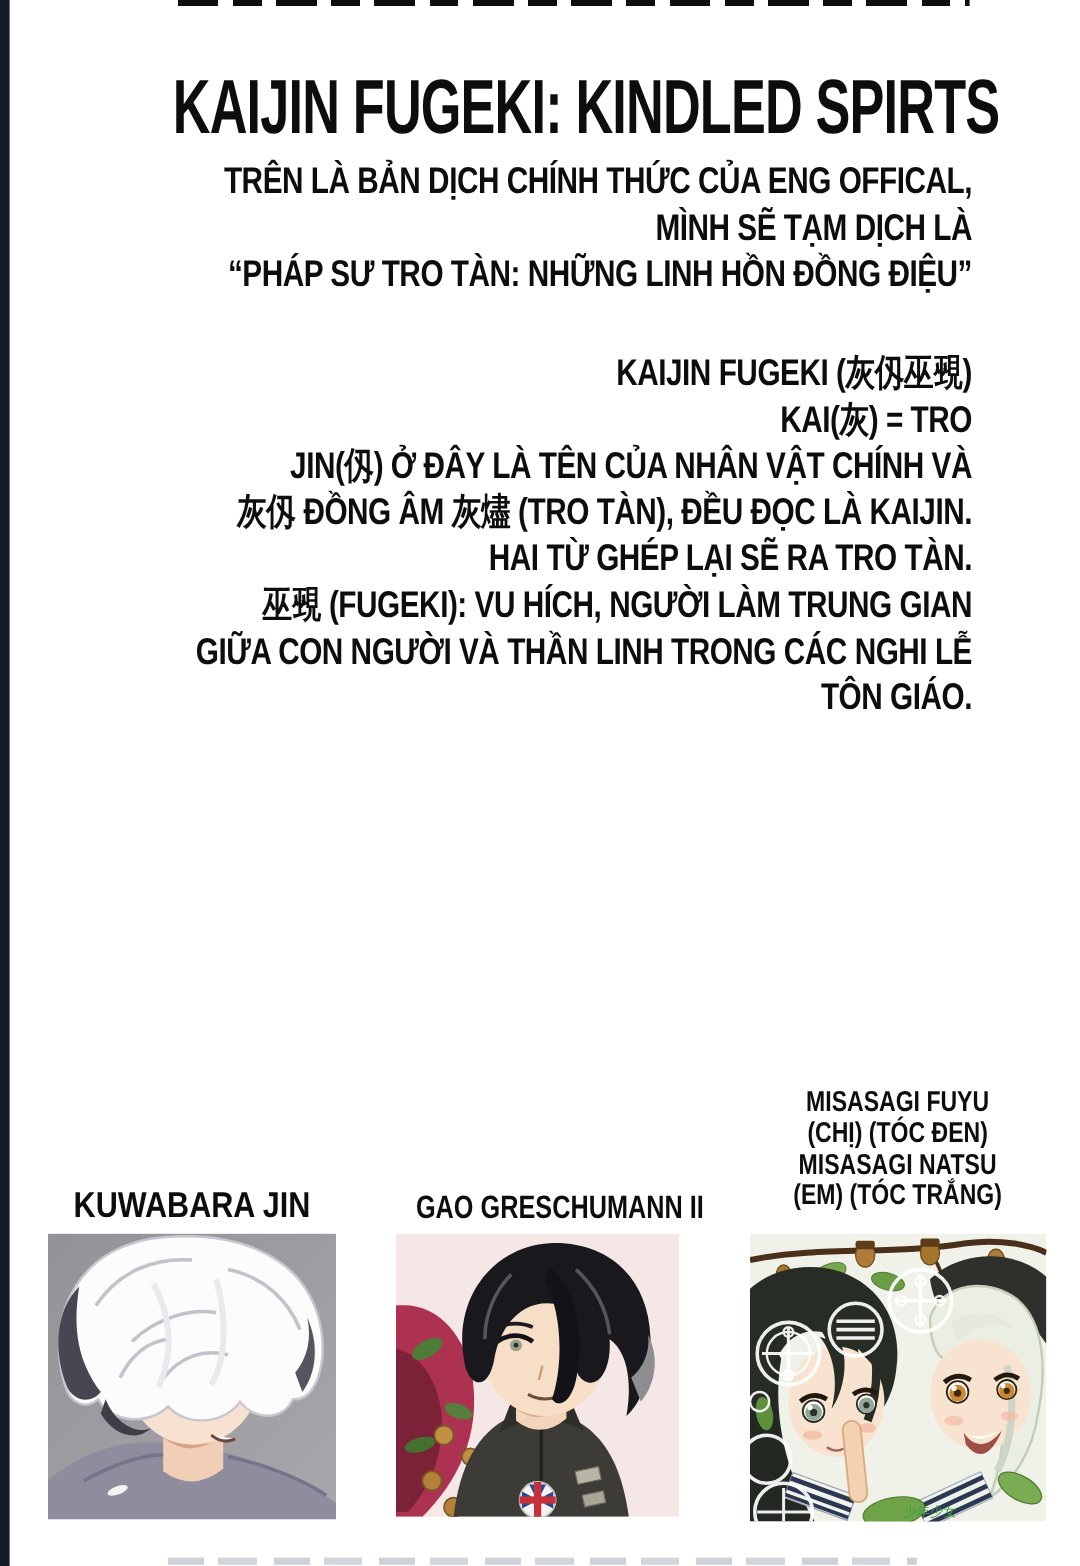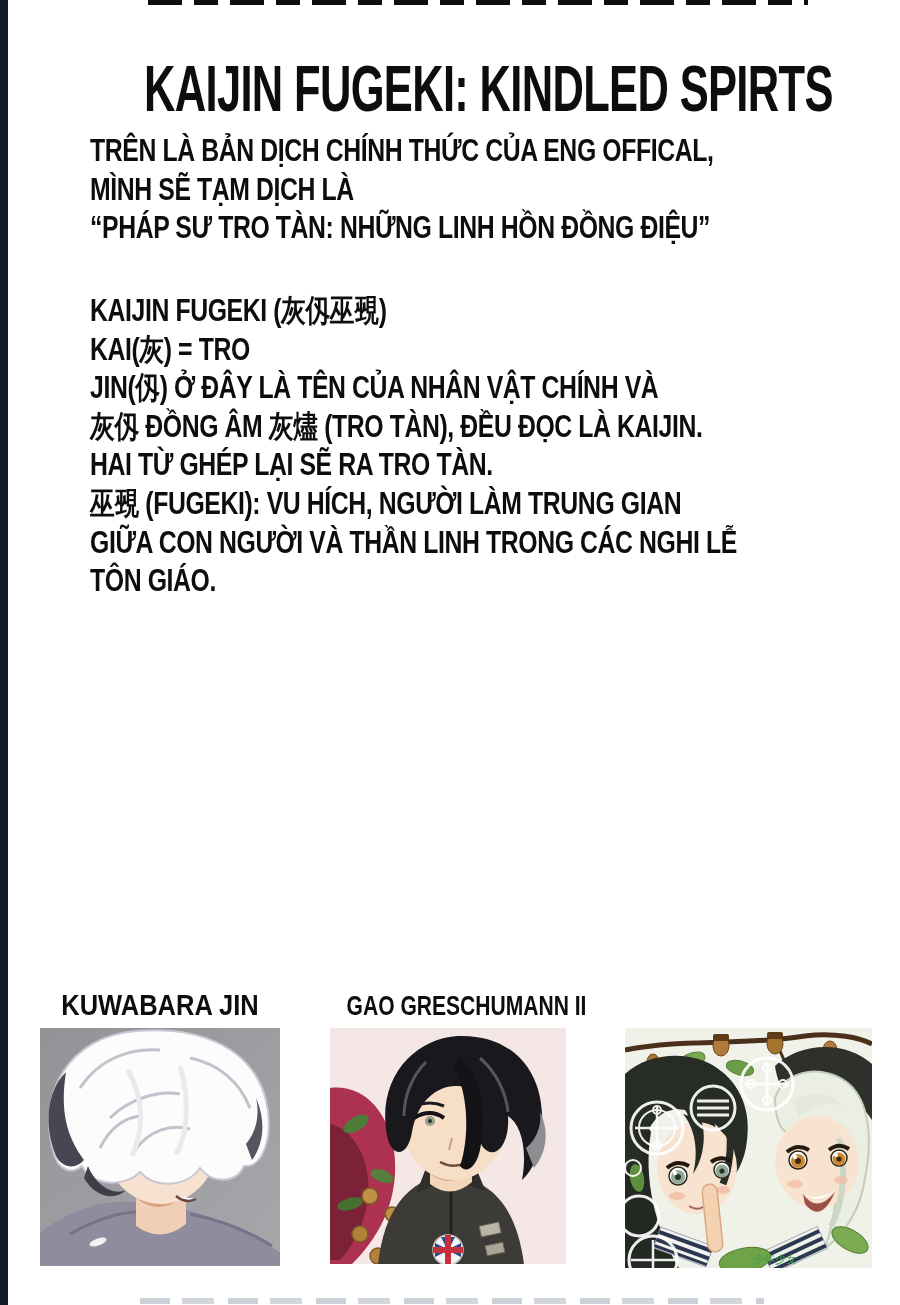--- a/index.html
+++ b/index.html
@@ -14,21 +14,21 @@
   }
   .crop-bottom{
     position:absolute;top:1298px;left:140px;width:624px;height:6px;opacity:.75;
     background:repeating-linear-gradient(90deg,#bcc2cc 0 30px,transparent 30px 42px,#c3c8d1 42px 74px,transparent 74px 88px);
   }
   .page-title{
     position:absolute;top:56px;left:0;width:900px;text-align:center;
     font-size:64px;line-height:66px;letter-spacing:-1px;white-space:nowrap;
     transform:scaleX(.68);
   }
-  .block{position:absolute;left:0;width:900px;text-align:left;}
+  .block{position:absolute;left:0;width:900px;text-align:right;}
   .ln{
     font-size:31px;line-height:38.6px;letter-spacing:-.5px;white-space:nowrap;
     transform:scaleX(.80);
   }
   #intro-block{top:132px;}
   #explain-block{top:292px;}
   #sfx-block{top:636px;}
   .caption{position:absolute;text-align:center;white-space:nowrap;}
   #cap-1{top:988px;left:40px;width:240px;font-size:30px;line-height:34px;transform:scaleX(.85);}
   #cap-2{top:991px;left:318px;width:260px;font-size:27px;line-height:31px;transform:scaleX(.78);}
@@ -63,20 +63,26 @@
     <div class="ln">灰仭 ĐỒNG ÂM 灰燼 (TRO TÀN), ĐỀU ĐỌC LÀ KAIJIN.</div>
     <div class="ln">HAI TỪ GHÉP LẠI SẼ RA TRO TÀN.</div>
     <div class="ln">巫覡 (FUGEKI): VU HÍCH, NGƯỜI LÀM TRUNG GIAN</div>
     <div class="ln">GIỮA CON NGƯỜI VÀ THẦN LINH TRONG CÁC NGHI LỄ</div>
     <div class="ln">TÔN GIÁO.</div>
   </div>
 
 
   <div class="caption" id="cap-1">KUWABARA JIN</div>
   <div class="caption" id="cap-2">GAO GRESCHUMANN II</div>
+  <div class="caption" id="cap-3">
+    <div class="cap-ln">MISASAGI FUYU</div>
+    <div class="cap-ln">(CHỊ) (TÓC ĐEN)</div>
+    <div class="cap-ln">MISASAGI NATSU</div>
+    <div class="cap-ln">(EM) (TÓC TRẮNG)</div>
+  </div>
 
   <svg class="portrait" id="portrait-1" width="240" height="238" viewBox="0 0 240 238">
     <defs>
       <linearGradient id="p1bg" x1="0" y1="0" x2="1" y2="1">
         <stop offset="0" stop-color="#939397"></stop>
           <stop offset="1" stop-color="#a8a8ac"></stop>
       </linearGradient>
     </defs>
     <rect width="240" height="238" fill="url(#p1bg)"></rect>
     <g>

